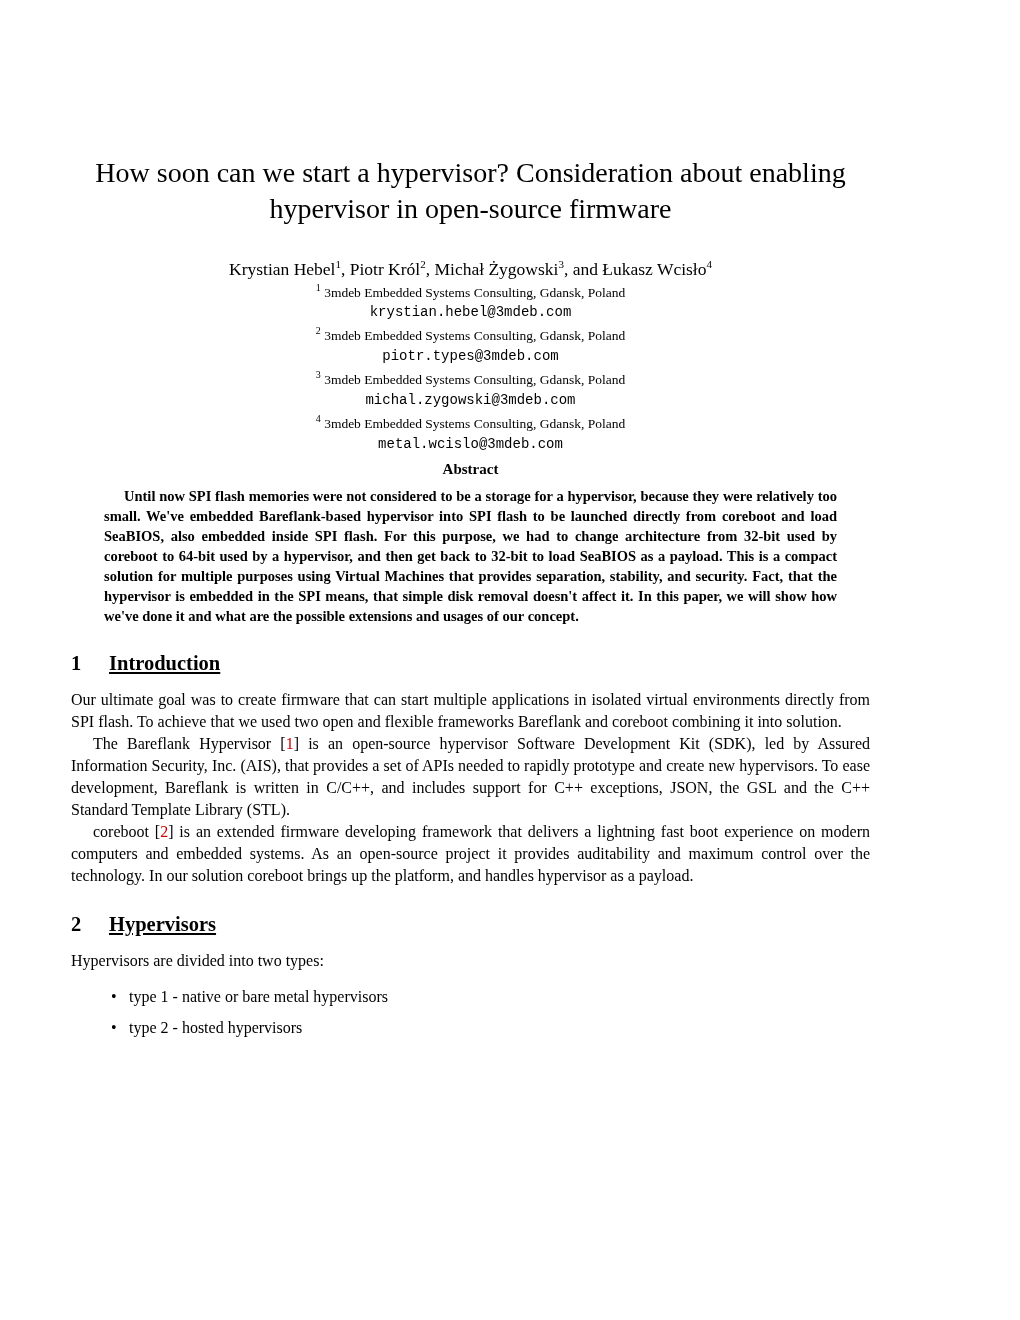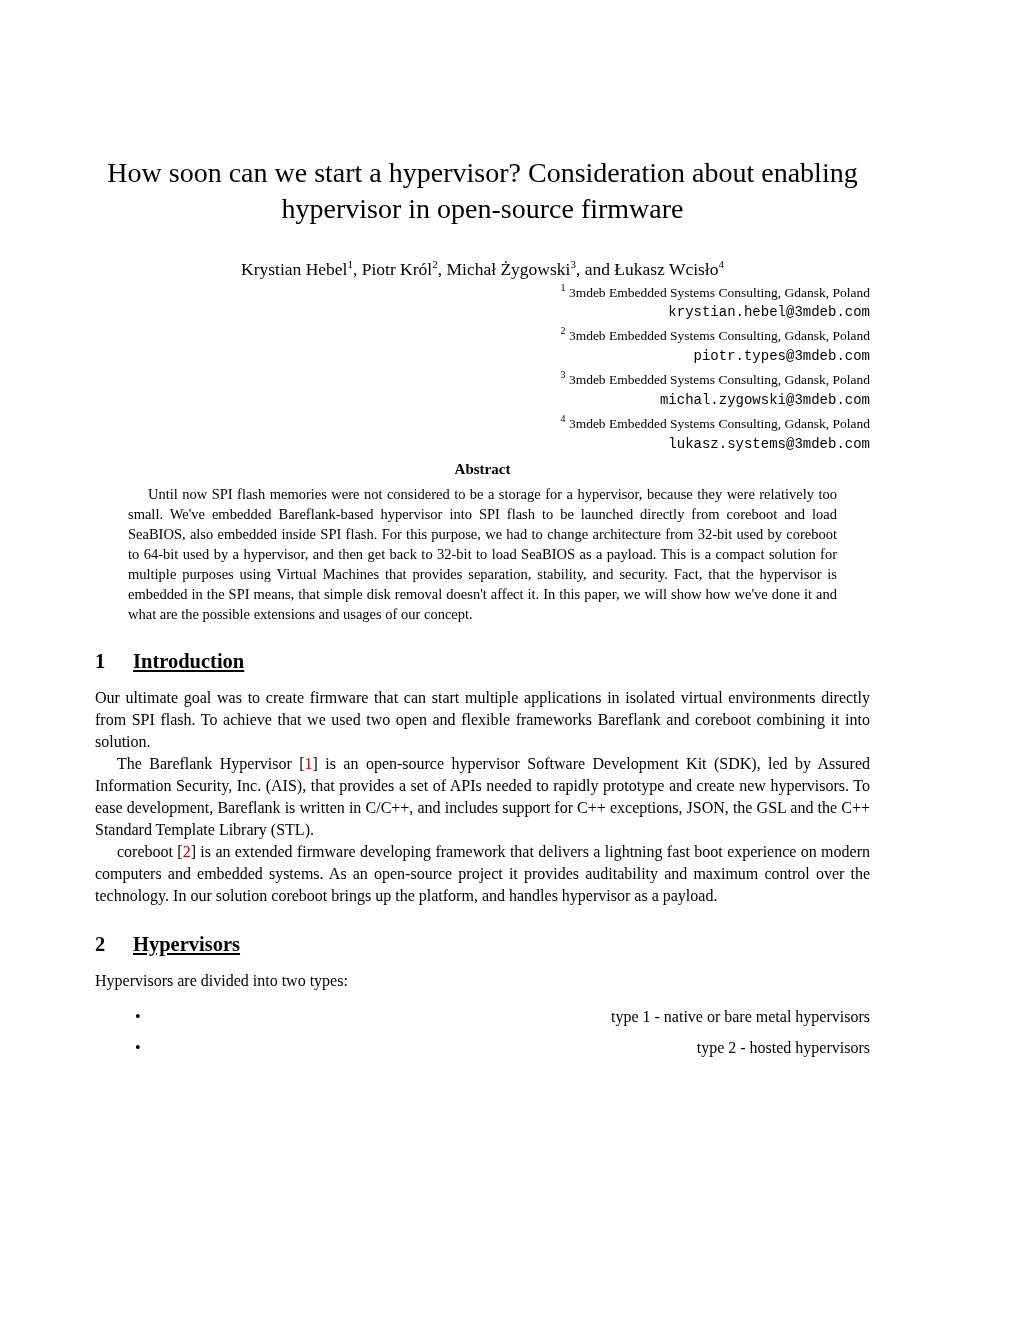--- a/index.html
+++ b/index.html
@@ -9,63 +9,64 @@
     body {
       width: 1020px;
       height: 1320px;
       margin: 0;
       padding: 0;
       font-family: "Times New Roman", "Latin Modern Roman", serif;
       background: white;
       color: black;
     }
     .page {
-      padding: 155px 150px 100px 95px;
+      padding: 155px 150px 100px 71px;
       box-sizing: border-box;
     }
     .title {
       text-align: center;
       font-size: 28px;
       font-weight: normal;
       line-height: 1.3;
       margin-bottom: 30px;
     }
     .authors {
       text-align: center;
       font-size: 17.5px;
     }
     .authors sup {
       font-size: 11px;
       vertical-align: super;
     }
     .affiliations {
-      text-align: right;
+      text-align: center;
       font-size: 13.5px;
       line-height: 1.5;
       margin-bottom: 0;
     }
     .affil-num {
       font-size: 10px;
       vertical-align: super;
     }
     .affil-email {
       font-family: "Courier New", monospace;
       font-size: 14px;
     }
     .abstract-title {
       text-align: center;
       font-weight: bold;
       font-size: 15px;
-      margin: 6px 0 6px 0;
+      margin: 6px 0 0 0;
     }
     .abstract {
       font-size: 14.5px;
       line-height: 1.38;
-      margin: 0 33px 24px 33px;
+      margin: 8px 33px 24px 33px;
       text-align: justify;
+      font-weight: bold;
     }
     .abstract-first {
       text-indent: 20px;
     }
     h2.section {
       font-size: 20.5px;
       font-weight: bold;
       margin: 26px 0 14px 0;
       text-decoration: underline;
     }
@@ -91,21 +92,20 @@
     .bullets {
       margin: 10px 0 10px 40px;
       padding: 0;
       font-size: 16px;
       line-height: 1.9;
     }
     .bullets li {
       list-style: none;
       position: relative;
       padding-left: 18px;
-      text-align: right;
     }
     .bullets li::before {
       content: "•";
       position: absolute;
       left: 0;
     }
     .post-list {
       margin-top: 4px;
     }
   </style>
@@ -120,21 +120,21 @@
   </div>
 
   <div class="affiliations">
     <span class="affil-num">1</span><span> 3mdeb Embedded Systems Consulting, Gdansk, Poland</span><br>
     <span class="affil-email">krystian.hebel@3mdeb.com</span><br>
     <span class="affil-num">2</span><span> 3mdeb Embedded Systems Consulting, Gdansk, Poland</span><br>
     <span class="affil-email">piotr.types@3mdeb.com</span><br>
     <span class="affil-num">3</span><span> 3mdeb Embedded Systems Consulting, Gdansk, Poland</span><br>
     <span class="affil-email">michal.zygowski@3mdeb.com</span><br>
     <span class="affil-num">4</span><span> 3mdeb Embedded Systems Consulting, Gdansk, Poland</span><br>
-    <span class="affil-email">lukasz.systems@3mdeb.com</span>
+    <span class="affil-email">metal.wcislo@3mdeb.com</span>
   </div>
 
   <div class="abstract-title">Abstract</div>
   <div class="abstract abstract-first">Until now SPI flash memories were not considered to be a storage for a hypervisor, because they were relatively too small. We've embedded Bareflank-based hypervisor into SPI flash to be launched directly from coreboot and load SeaBIOS, also embedded inside SPI flash. For this purpose, we had to change architecture from 32-bit used by coreboot to 64-bit used by a hypervisor, and then get back to 32-bit to load SeaBIOS as a payload. This is a compact solution for multiple purposes using Virtual Machines that provides separation, stability, and security. Fact, that the hypervisor is embedded in the SPI means, that simple disk removal doesn't affect it. In this paper, we will show how we've done it and what are the possible extensions and usages of our concept.</div>
 
   <h2 class="section">
     <span class="secnum">1</span><span>Introduction</span>
   </h2>
   <p class="body">Our ultimate goal was to create firmware that can start multiple applications in isolated virtual environments directly from SPI flash. To achieve that we used two open and flexible frameworks Bareflank and coreboot combining it into solution.</p>
   <p class="body indent">

